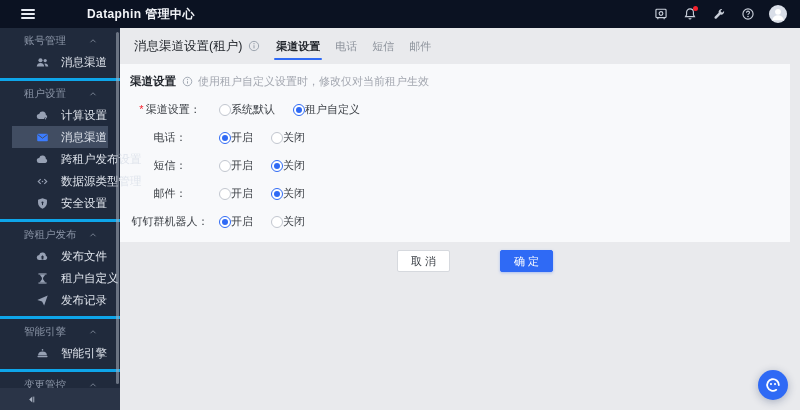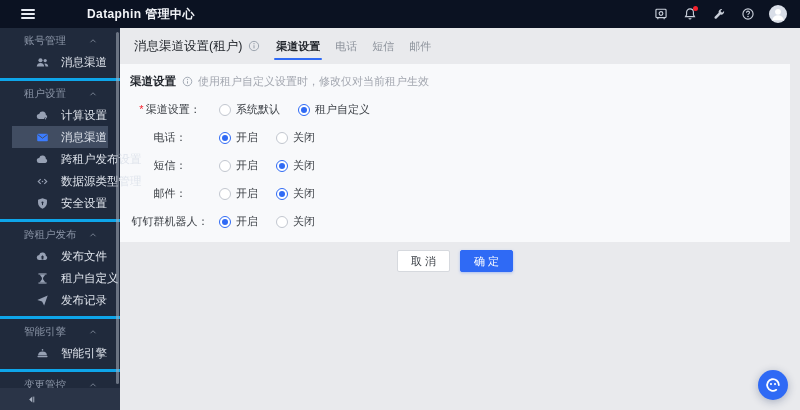--- a/index.html
+++ b/index.html
@@ -50,31 +50,31 @@
   .tab.active::after { content:""; position:absolute; left:-2px; right:-2px; bottom:4px;
     height:2px; border-radius:1px; background:#2f6af5; }
   .card { position:absolute; top:36px; left:0; right:10px; height:178px; background:#f8f9fb; }
   .section-row { padding:10px 0 0 10px; display:flex; align-items:center; }
   .section-title { font-size:11.5px; font-weight:bold; color:#23272e; }
   .section-desc { margin-left:5px; font-size:11px; color:#a2a6af; }
   .form-row { margin-top:13px; display:flex; align-items:center; }
   .form-label { width:82px; text-align:center; font-size:11px; color:#3c4046; white-space:nowrap;margin-left:9px; }
   .star { color:#f5222d; margin-right:2px; font-size:11px; }
   .radio-group { display:flex; gap:18px; margin-left:8px; align-items:center; }
-  .radio-option { display:flex; align-items:center; gap:5px; font-size:11px; color:#3c4046; cursor:pointer;justify-content:flex-end; }
+  .radio-option { display:flex; align-items:center; font-size:11px; color:#3c4046; cursor:pointer;justify-content:flex-end; }
   .radio { width:12px; height:12px; border:1px solid #c2c7cf; border-radius:50%;
     background:#fff; position:relative; flex:0 0 12px; }
   .radio.checked { border:1.5px solid #2f6af5; }
   .radio.checked::after { content:""; position:absolute; left:2px; top:2px; right:2px; bottom:2px;
     background:#2f6af5; border-radius:50%; }
   .group-title { margin:14px 0 0 12px; font-size:11.5px; font-weight:bold; color:#23272e; }
   .actions { position:absolute; top:222px; left:0; right:10px; display:flex;
     justify-content:center; gap:10px; }
   .btn { height:22px; padding:8px 13px; font-size:11px; border-radius:2px;
-    display:inline-flex; align-items:center; cursor:pointer; white-space:nowrap; }
+    display:inline-flex; align-items:center; cursor:pointer; white-space:nowrap;margin-left:40px; }
   .btn-default { background:#fff; border:1px solid #d6d9de; color:#3a3f45; }
   .btn-primary { background:#2f6af5; border:1px solid #2f6af5; color:#fff;
     box-shadow:0 1px 3px rgba(47,106,245,.35); }
   .chat-fab { position:absolute; right:12px; bottom:10px; width:30px; height:30px;
     border-radius:50%; background:#2f6af5; display:flex; align-items:center; justify-content:center;
     box-shadow:0 2px 8px rgba(20,40,90,.3); cursor:pointer; z-index:40; }
 </style>
 </head>
 <body>
 

